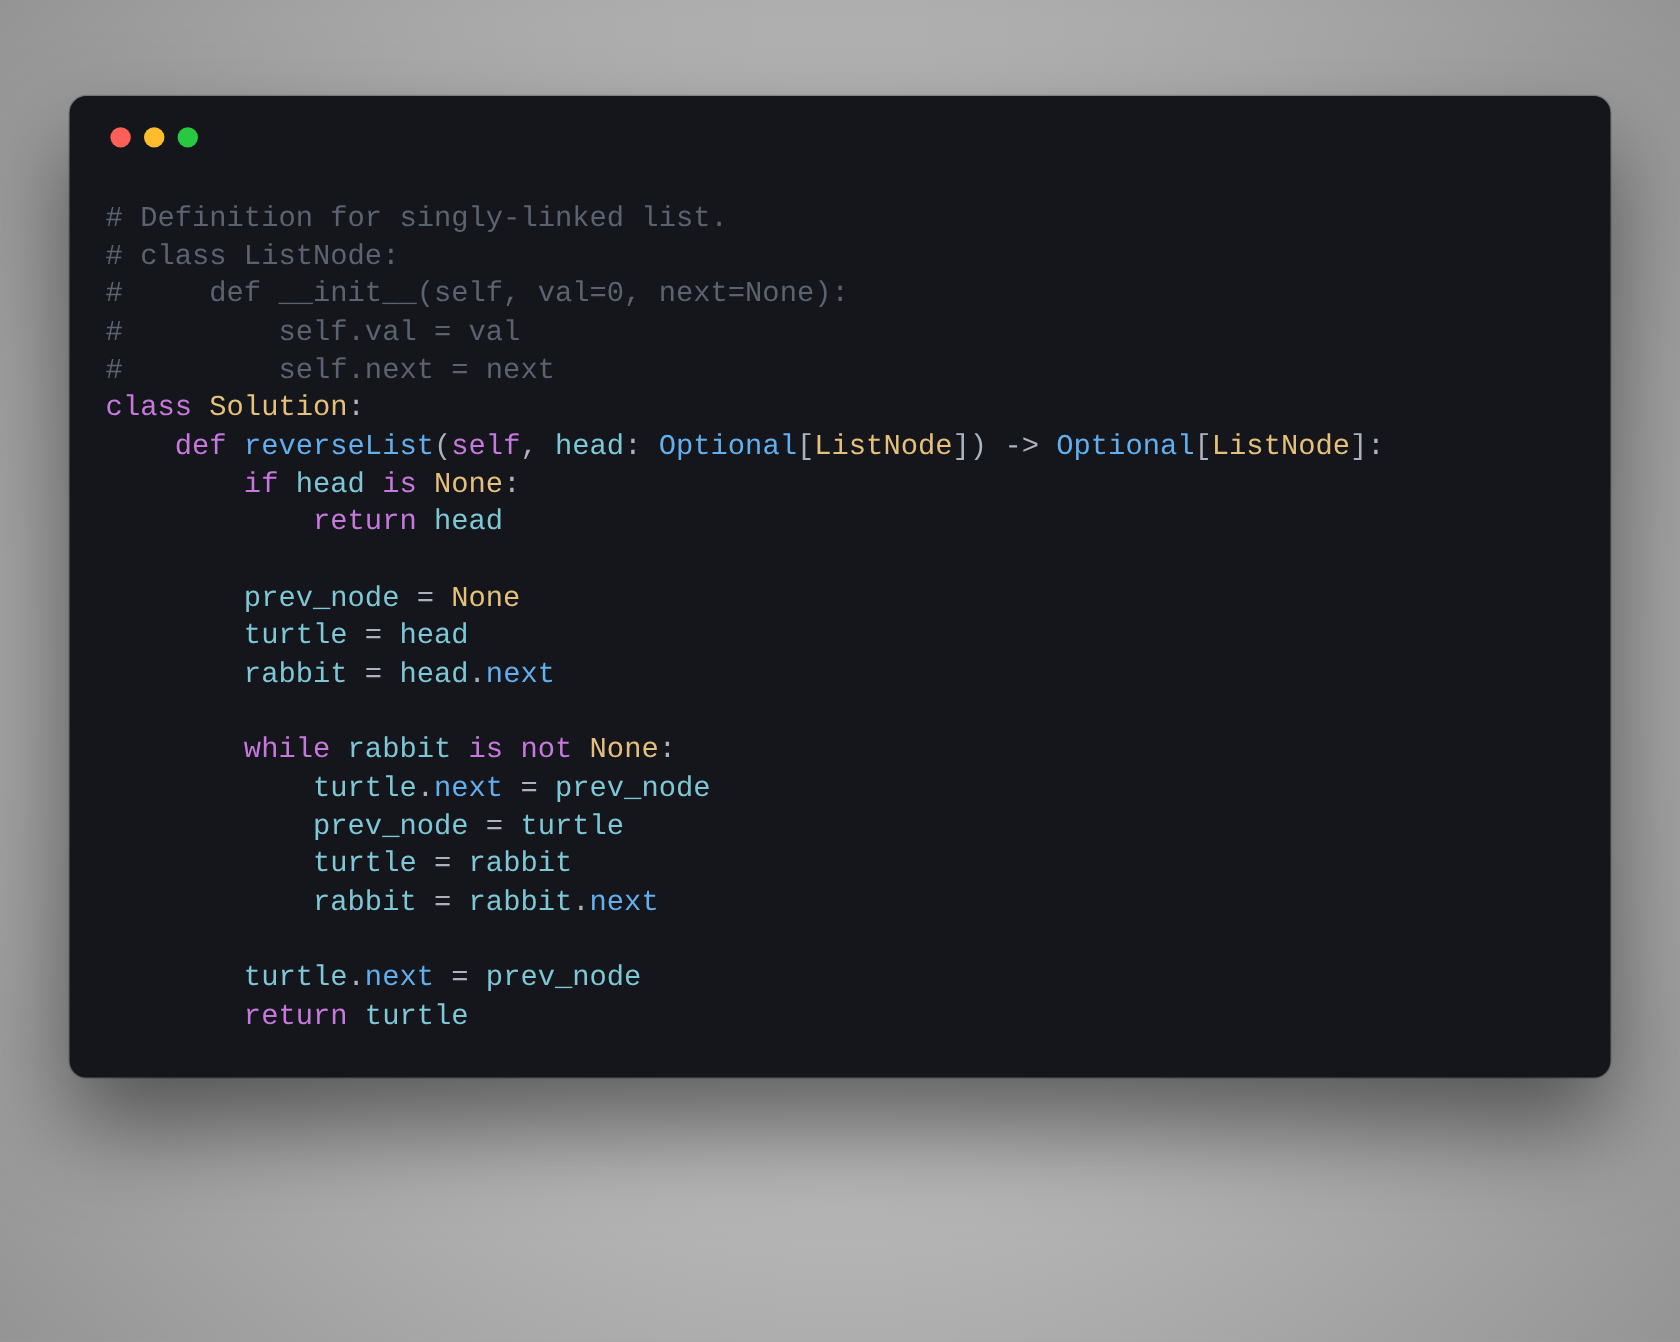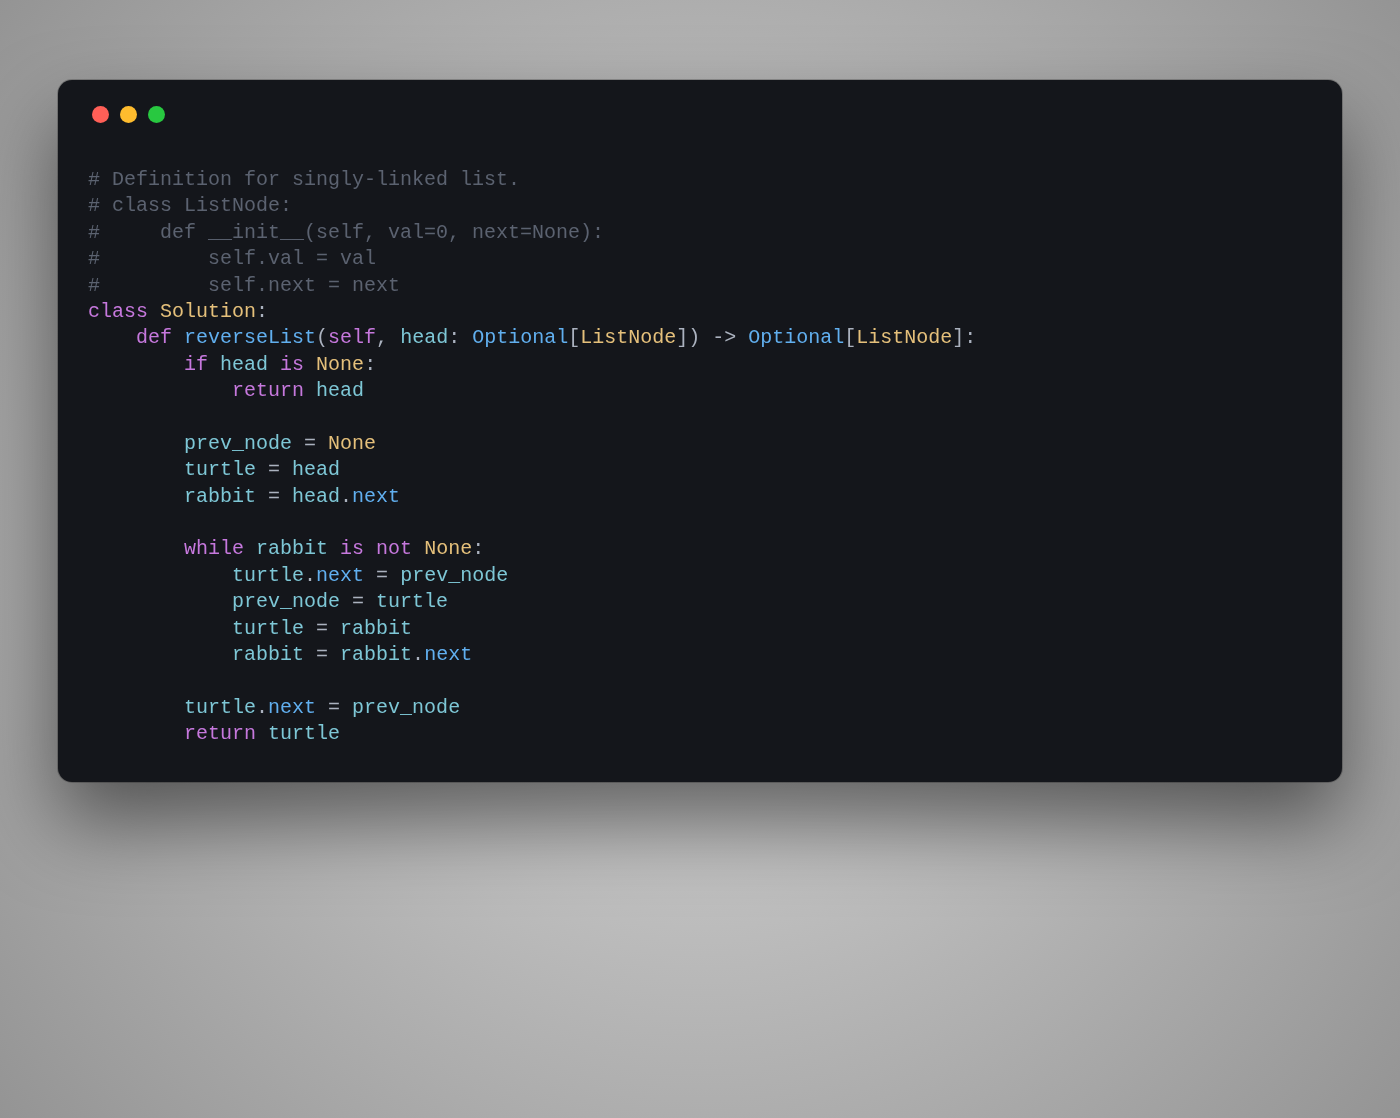--- a/index.html
+++ b/index.html
@@ -35,21 +35,21 @@
     height: 17px;
     border-radius: 50%;
   }
   .dot.red    { background: #ff5f57; }
   .dot.yellow { background: #febc2e; }
   .dot.green  { background: #28c840; }
 
   pre.code {
     margin: 0;
     font-family: inherit;
-    font-size: 20px;
+    font-size: 24px;
     line-height: 1.32;
     color: #cfd2d9;
     white-space: pre;
     letter-spacing: 0px;
   }
 
   
   .tok-comment   { color: #5b6270; }
   .tok-keyword   { color: #c678dd; }
   .tok-classname { color: #e5c07b; }

